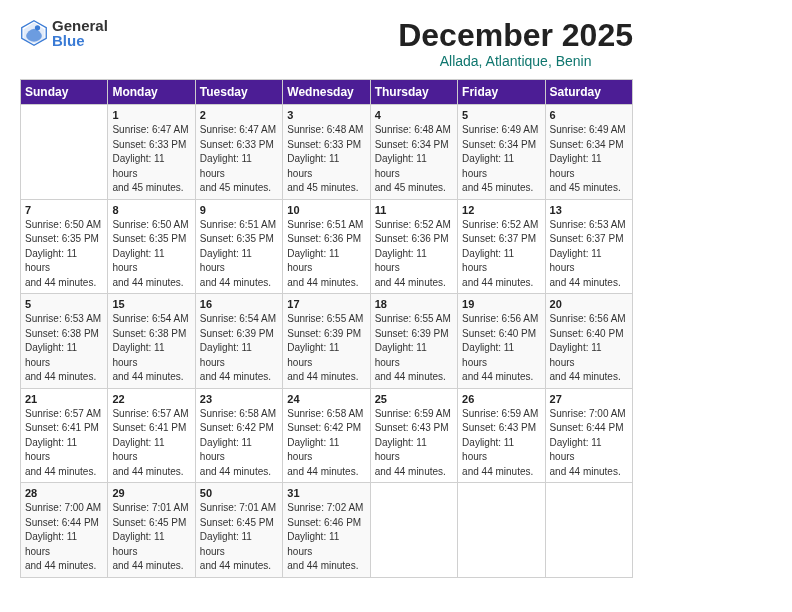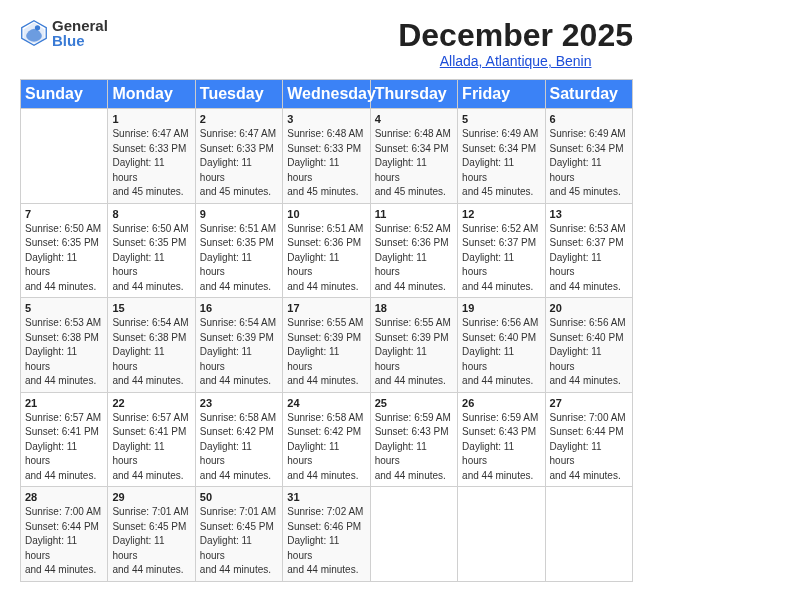--- a/index.html
+++ b/index.html
@@ -50,32 +50,31 @@
       text-align: center;
     }
     .month-title {
       font-size: 32px;
       font-weight: bold;
       color: #222;
       line-height: 1.1;
     }
     .location {
       font-size: 14px;
-      color: #1d4ed8;
-      text-decoration: underline;
+      color: #0f766e;
     }
     table {
       width: 100%;
       border-collapse: collapse;
       table-layout: fixed;
     }
     thead tr th {
-      background: #3b82f6;
+      background: #4c1d95;
       color: #fff;
-      font-size: 16px;
+      font-size: 12px;
       font-weight: bold;
       padding: 5px 4px;
       text-align: left;
       border: 1px solid #ccc;
     }
     tbody tr td {
       vertical-align: top;
       padding: 4px 4px 3px 4px;
       border: 1px solid #d0d0d0;
       font-size: 9.5px;

